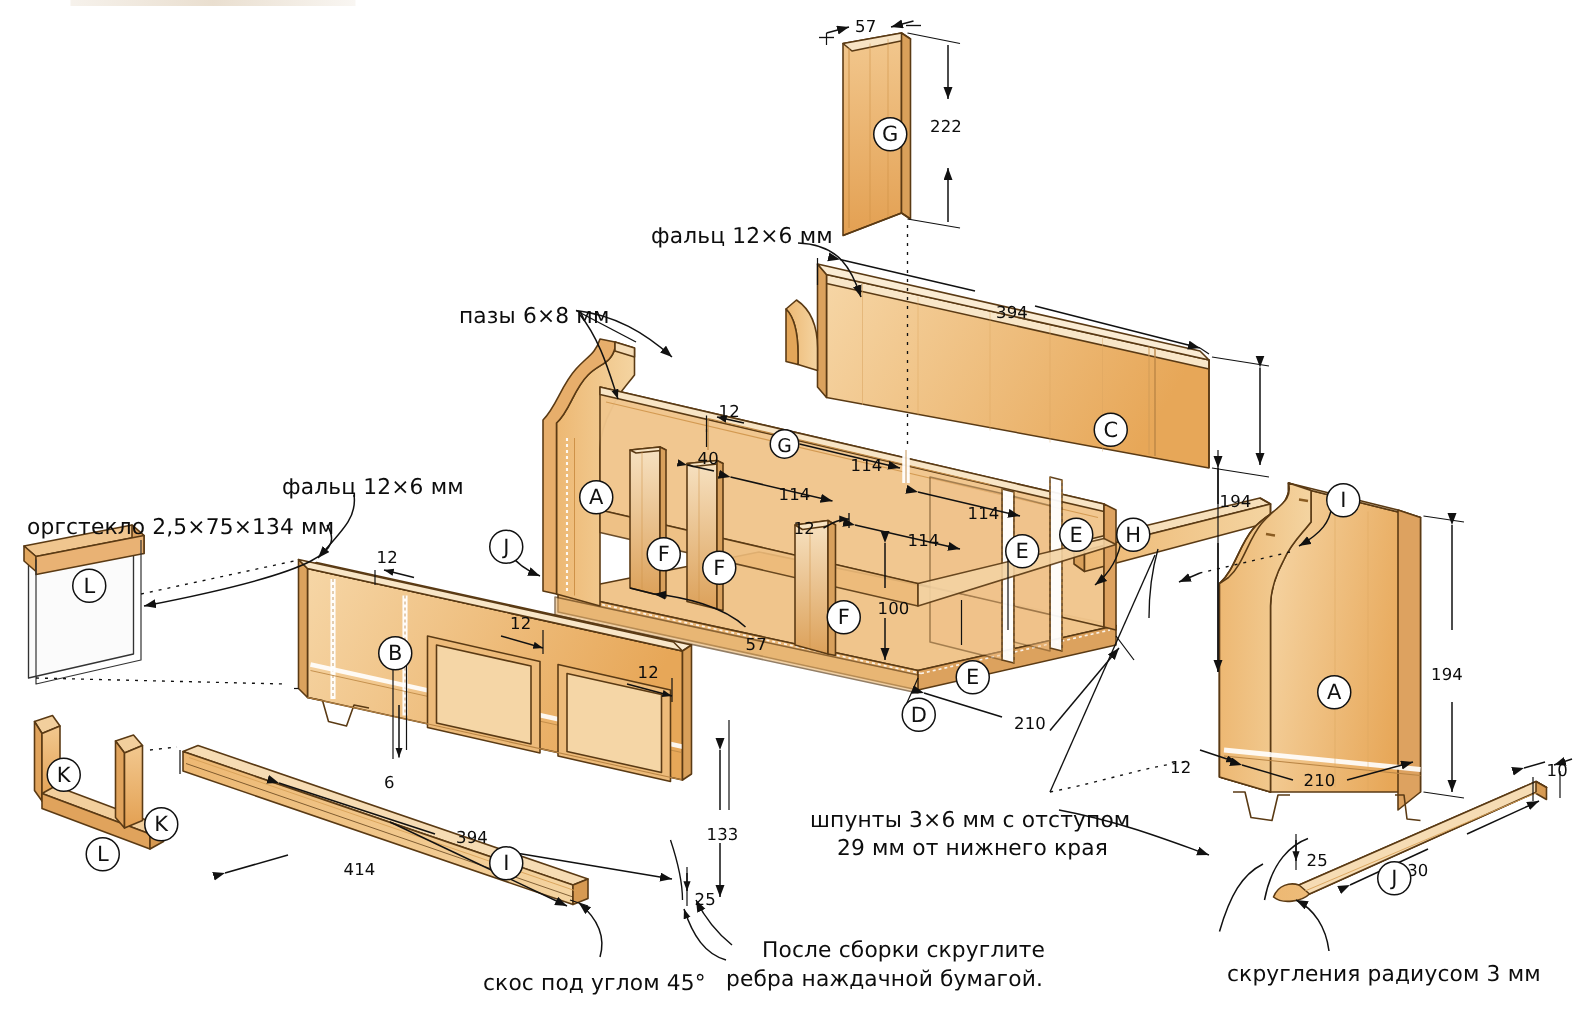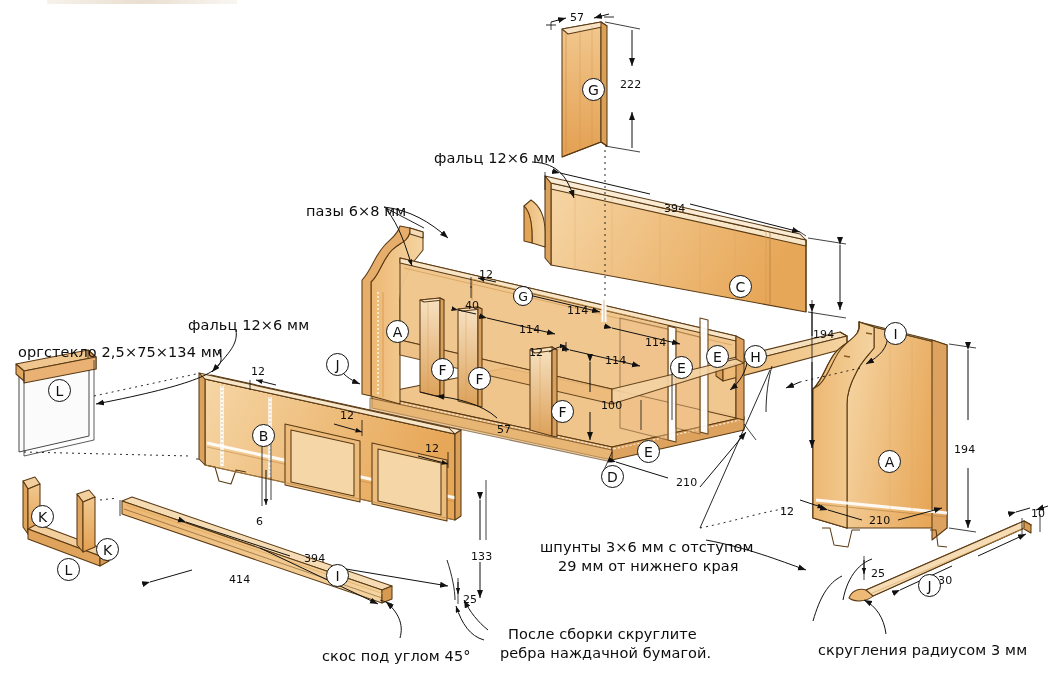--- a/index.html
+++ b/index.html
@@ -443,36 +443,36 @@
 
   <div id="notes-layer">
       <div class="txt note" style="left: 434px; top: 150px;">фальц 12×6 мм</div>
       <div class="txt note" style="left: 306px; top: 203px;">пазы 6×8 мм</div>
       <div class="txt note" style="left: 188px; top: 317px;">фальц 12×6 мм</div>
       <div class="txt note" style="left: 18px; top: 344px;">оргстекло 2,5×75×134 мм</div>
       <div class="txt note" style="left: 530px; top: 539px; margin-left: 10px;">шпунты 3×6 мм с отступом</div>
       <div class="txt note" style="left: 558px; top: 558px;">29 мм от нижнего края</div>
       <div class="txt note" style="left: 322px; top: 648px;">скос под углом 45°</div>
       <div class="txt note" style="left: 508px; top: 626px;">После сборки скруглите</div>
-      <div class="txt note" style="left: 484px; top: 645px; margin-left: 16px;">ребра наждачной бумагой.</div>
+      <div class="txt note" style="left: 484px; top: 645px;">ребра наждачной бумагой.</div>
       <div class="txt note" style="left: 818px; top: 642px;">скругления радиусом 3 мм</div>
     </div>
   <div id="dims-layer">
       <div class="txt dim" style="left: 570px; top: 12px;">57</div>
       <div class="txt dim" style="left: 620px; top: 79px;">222</div>
       <div class="txt dim" style="left: 664px; top: 203px;">394</div>
       <div class="txt dim" style="left: 813px; top: 329px;">194</div>
       <div class="txt dim" style="left: 479px; top: 269px;">12</div>
       <div class="txt dim" style="left: 465px; top: 300px;">40</div>
       <div class="txt dim" style="left: 567px; top: 305px;">114</div>
       <div class="txt dim" style="left: 519px; top: 324px;">114</div>
       <div class="txt dim" style="left: 645px; top: 337px;">114</div>
       <div class="txt dim" style="left: 529px; top: 347px;">12</div>
       <div class="txt dim" style="left: 605px; top: 355px;">114</div>
-      <div class="txt dim" style="left: 585px; top: 400px; margin-left: 16px;">100</div>
+      <div class="txt dim" style="left: 585px; top: 400px;">100</div>
       <div class="txt dim" style="left: 497px; top: 424px;">57</div>
       <div class="txt dim" style="left: 676px; top: 477px;">210</div>
       <div class="txt dim" style="left: 251px; top: 366px;">12</div>
       <div class="txt dim" style="left: 340px; top: 410px;">12</div>
       <div class="txt dim" style="left: 425px; top: 443px;">12</div>
       <div class="txt dim" style="left: 256px; top: 516px;">6</div>
       <div class="txt dim" style="left: 304px; top: 553px;">394</div>
       <div class="txt dim" style="left: 229px; top: 574px;">414</div>
       <div class="txt dim" style="left: 471px; top: 551px;">133</div>
       <div class="txt dim" style="left: 463px; top: 594px;">25</div>

